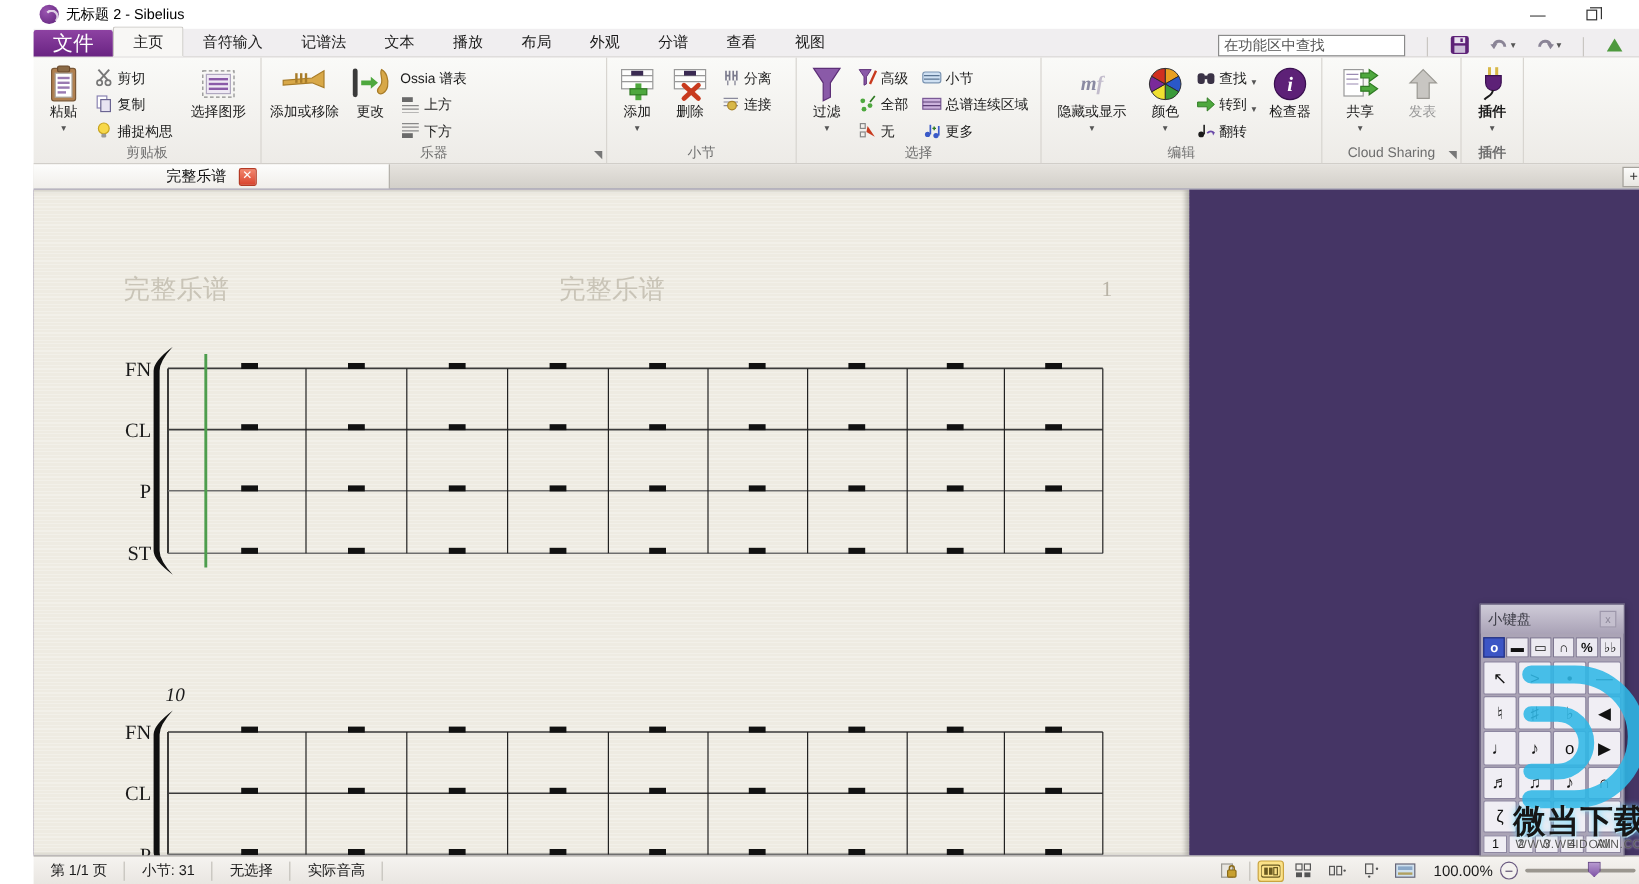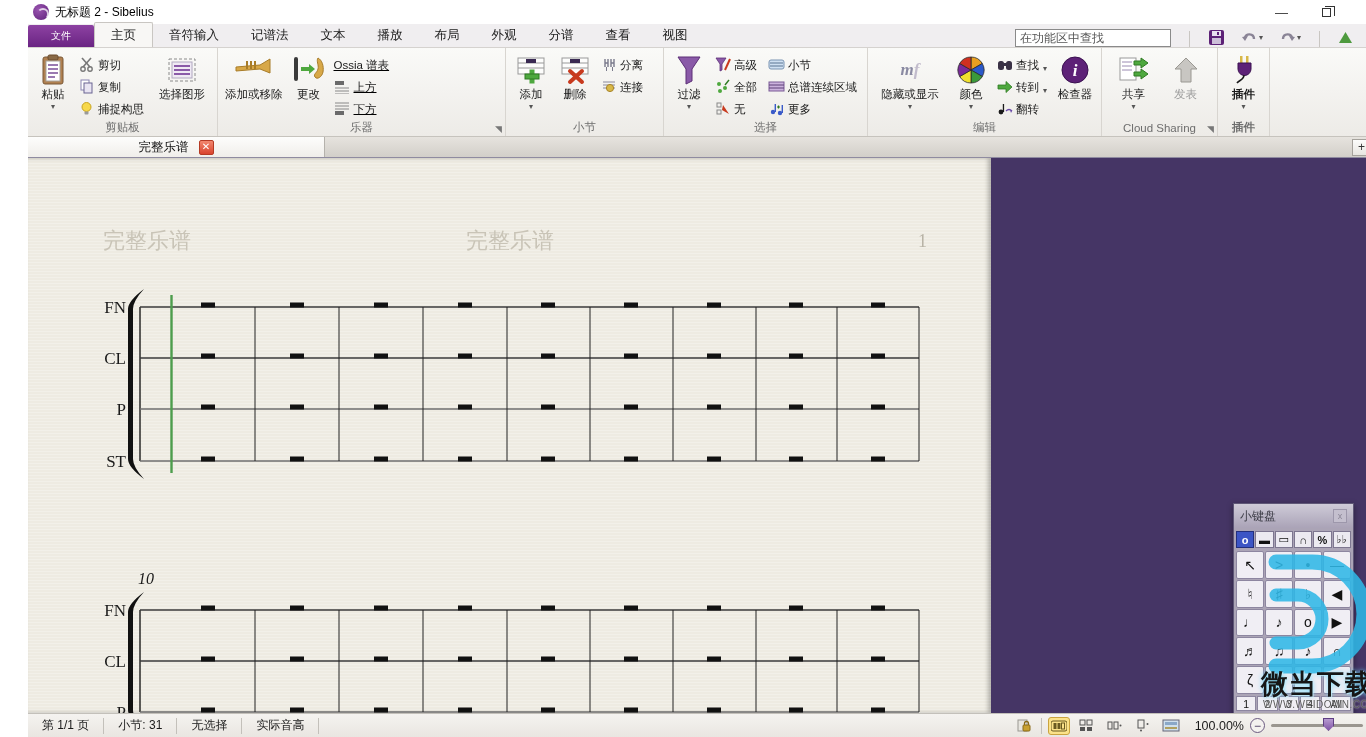--- a/index.html
+++ b/index.html
@@ -12,21 +12,21 @@
   .app-icon { width:16px; height:16px; border-radius:50%; background:radial-gradient(circle at 35% 35%, #9a55b0, #5d1f79); margin:0 6px 0 5px; position:relative; }
   .app-icon:after { content:""; position:absolute; left:4px; top:4px; width:8px; height:8px; border-radius:50%; border:2px solid rgba(255,255,255,.75); border-left-color:transparent; border-bottom-color:transparent; }
   .title-text { color:#000; font-size:12px; }
   .win-controls { margin-left:auto; display:flex; height:24px; }
   .win-btn { width:45px; height:24px; display:flex; align-items:center; justify-content:center; color:#333; font-size:13px; }
   .win-btn .restore { width:9px; height:9px; border:1px solid #333; position:relative; background:#fff; }
   .win-btn .restore:before { content:""; position:absolute; left:2px; top:-3px; width:9px; height:9px; border:1px solid #333; border-bottom:none; border-left:none; }
 
   
   .tabrow { position:absolute; left:0; top:24px; width:1366px; height:24px; background:#f0eef0; border-bottom:1px solid #d5d2cf; display:flex; align-items:flex-end; }
-  .file-tab { height:22px; width:66px; margin-left:0; background:linear-gradient(#8d42a2,#6a2483); color:#fff; display:flex; align-items:center; justify-content:center; border-radius:2px 2px 0 0; font-size:10px; }
+  .file-tab { height:22px; width:66px; margin-left:0; background:linear-gradient(#8d42a2,#6a2483); color:#fff; display:flex; align-items:center; justify-content:center; border-radius:2px 2px 0 0; font-size:17px; }
   .rtab { height:22px; padding:12px 16px; display:flex; align-items:center; color:#1a1a1a; font-size:12.5px; }
   .rtab.active { background:#f8f7f5; border:1px solid #c9c6c2; border-bottom:none; border-radius:2px 2px 0 0; }
   .qat { margin-left:auto; display:flex; align-items:flex-end; gap:16px; padding-right:8px; }
   .searchbox { width:156px; height:18px; border:1px solid #8a8a8a; background:#fff; font-size:12px; padding:0 4px; color:#333; font-family:inherit; }
   .searchbox::placeholder { color:#555; }
   .qat-sep { width:1px; height:16px; background:#c9c6c2; margin:0 2px; }
   .qat-btn { display:flex; align-items:center; justify-content:center; height:20px; }
   .dd-small { font-size:8px; color:#555; margin-left:1px; }
 
   
@@ -248,21 +248,21 @@
         <div class="rbig">
           <div class="ric">
             <svg width="36" height="30" viewBox="0 0 36 30">
                 <rect x="3" y="2" width="4" height="24" rx="2" fill="#3a3a3a"></rect>
                 <path d="M10 12 h8 v-3 l6 5 -6 5 v-3 h-8 Z" fill="#4ea83e"></path>
                 <path d="M27 3 c4 2 6 8 5 14 c-1 5 -6 8 -8 5 c-2 -3 2 -4 3 -8 c1 -4 -2 -8 0 -11 Z" fill="#d8a848" stroke="#a87c28"></path>
               </svg>
           </div>
           <div class="rlb">更改</div>
         </div>
-        <div class="rcol" style="min-width:72px;text-decoration:underline;">
+        <div class="rcol" style="min-width:72px;">
           <div class="rsmall">
             <span class="rlb">Ossia 谱表</span>
           </div>
           <div class="rsmall">
             <span class="ric16">
                 <svg width="16" height="14" viewBox="0 0 16 14">
                   <rect x="1" y="1" width="9" height="4" fill="#6a6a6a"></rect>
                   <line x1="1" y1="8" x2="15" y2="8" stroke="#888"></line>
                   <line x1="1" y1="11" x2="15" y2="11" stroke="#888"></line>
                   <line x1="1" y1="14" x2="15" y2="14" stroke="#888"></line>

